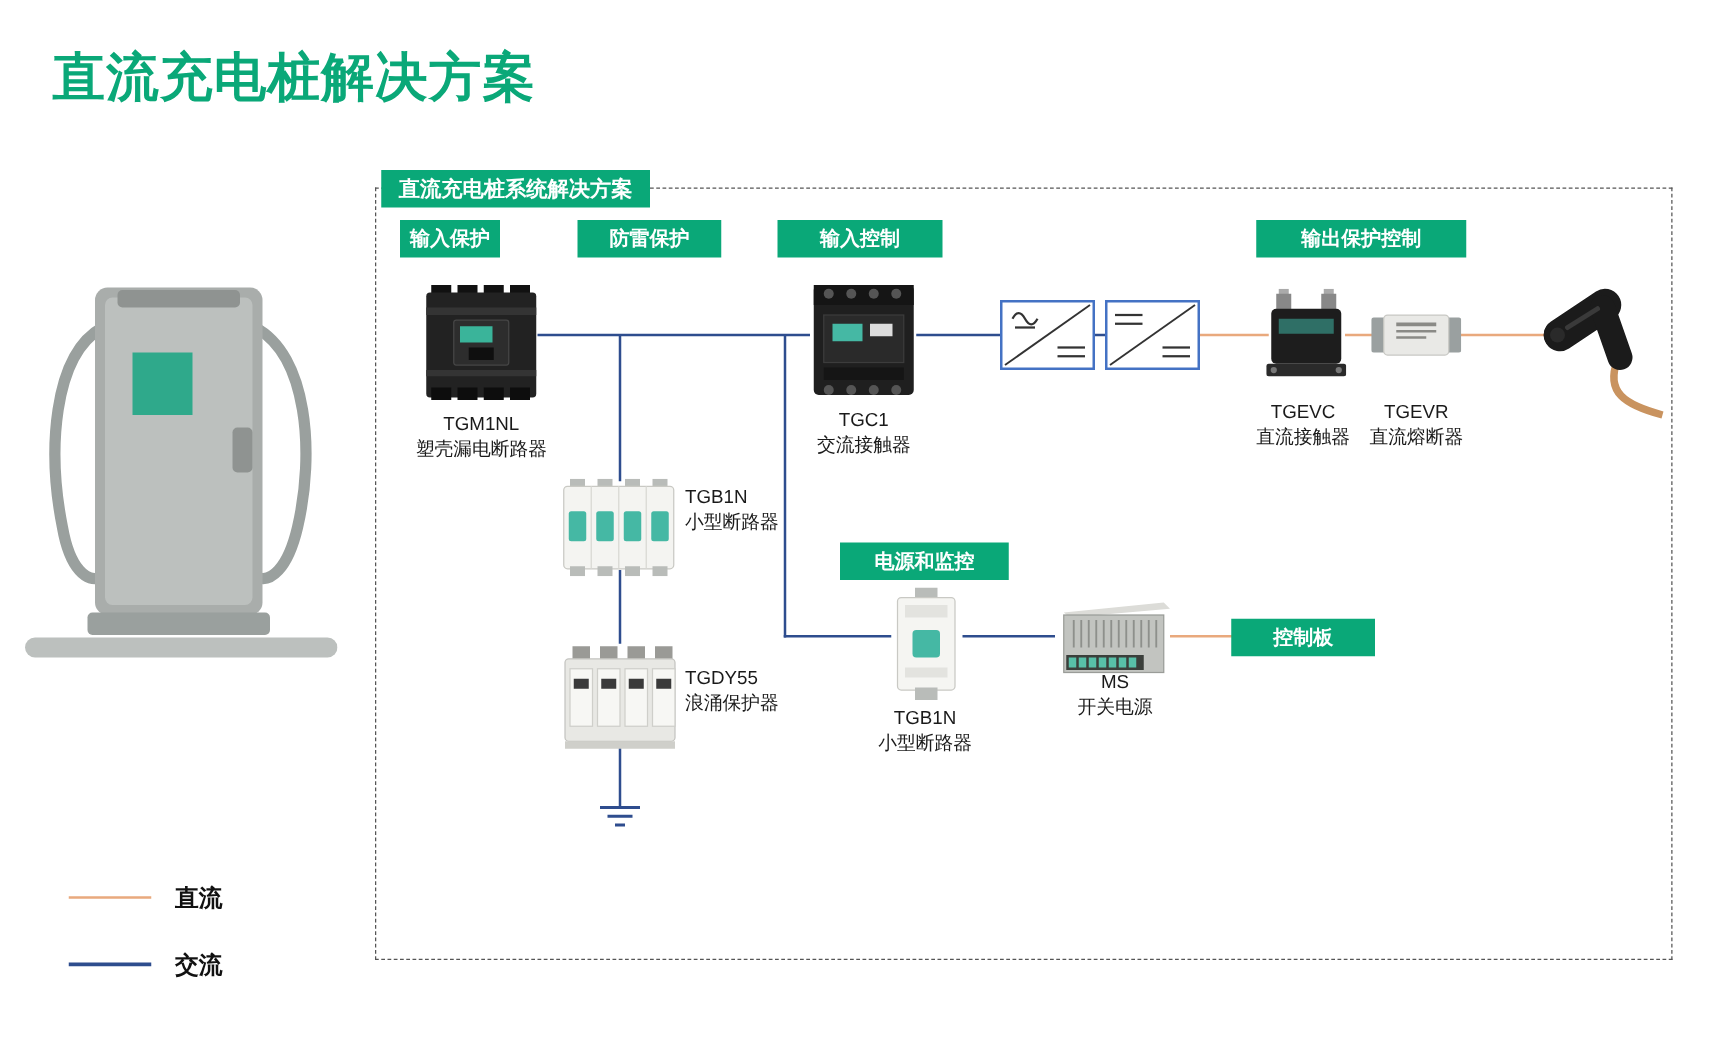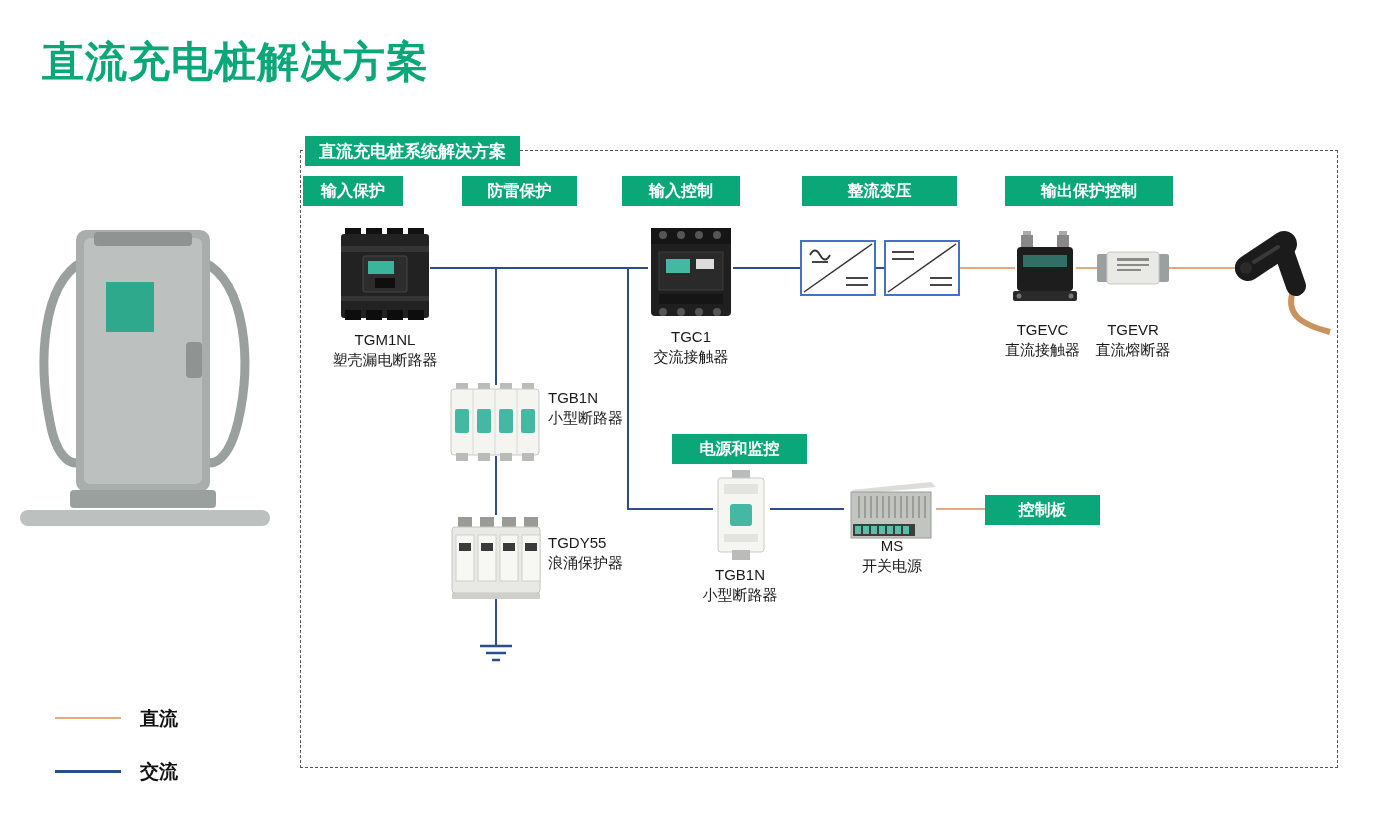--- a/index.html
+++ b/index.html
@@ -29,24 +29,23 @@
 <body>
 
 <div class="canvas">
 
   <div class="abs page-title">直流充电桩解决方案</div>
 
   <div class="abs diagram-box"></div>
 
   <div class="abs green-tag diagram-header">直流充电桩系统解决方案</div>
 
-  <div class="abs green-tag stage" style="left:303px;top:176px;width:100px;">输入保护</div>
+  <div class="abs green-tag stage" style="left:320px;top:176px;width:80px;">输入保护</div>
   <div class="abs green-tag stage" style="left:462px;top:176px;width:115px;">防雷保护</div>
-  <div class="abs green-tag stage" style="left:622px;top:176px;width:118px;text-align:center;">输入控制</div>
-  <div class="abs green-tag stage" style="left:802px;top:176px;width:155px;">整流变压</div>
+  <div class="abs green-tag stage" style="left:622px;top:176px;width:132px;text-align:center;">输入控制</div>
   <div class="abs green-tag stage" style="left:1005px;top:176px;width:168px;">输出保护控制</div>
   <div class="abs green-tag stage" style="left:672px;top:434px;width:135px;">电源和监控</div>
   <div class="abs green-tag stage" style="left:985px;top:495px;width:115px;">控制板</div>
 
   <div class="line ac-line" style="left:430px;top:267px;width:218px;height:2px;"></div>
   <div class="line ac-line" style="left:495px;top:268px;width:2px;height:117px;"></div>
   <div class="line ac-line" style="left:495px;top:456px;width:2px;height:59px;"></div>
   <div class="line ac-line" style="left:495px;top:597px;width:2px;height:48px;"></div>
   <div class="line ac-line" style="left:627px;top:268px;width:2px;height:242px;"></div>
   <div class="line ac-line" style="left:627px;top:508px;width:86px;height:2px;"></div>

